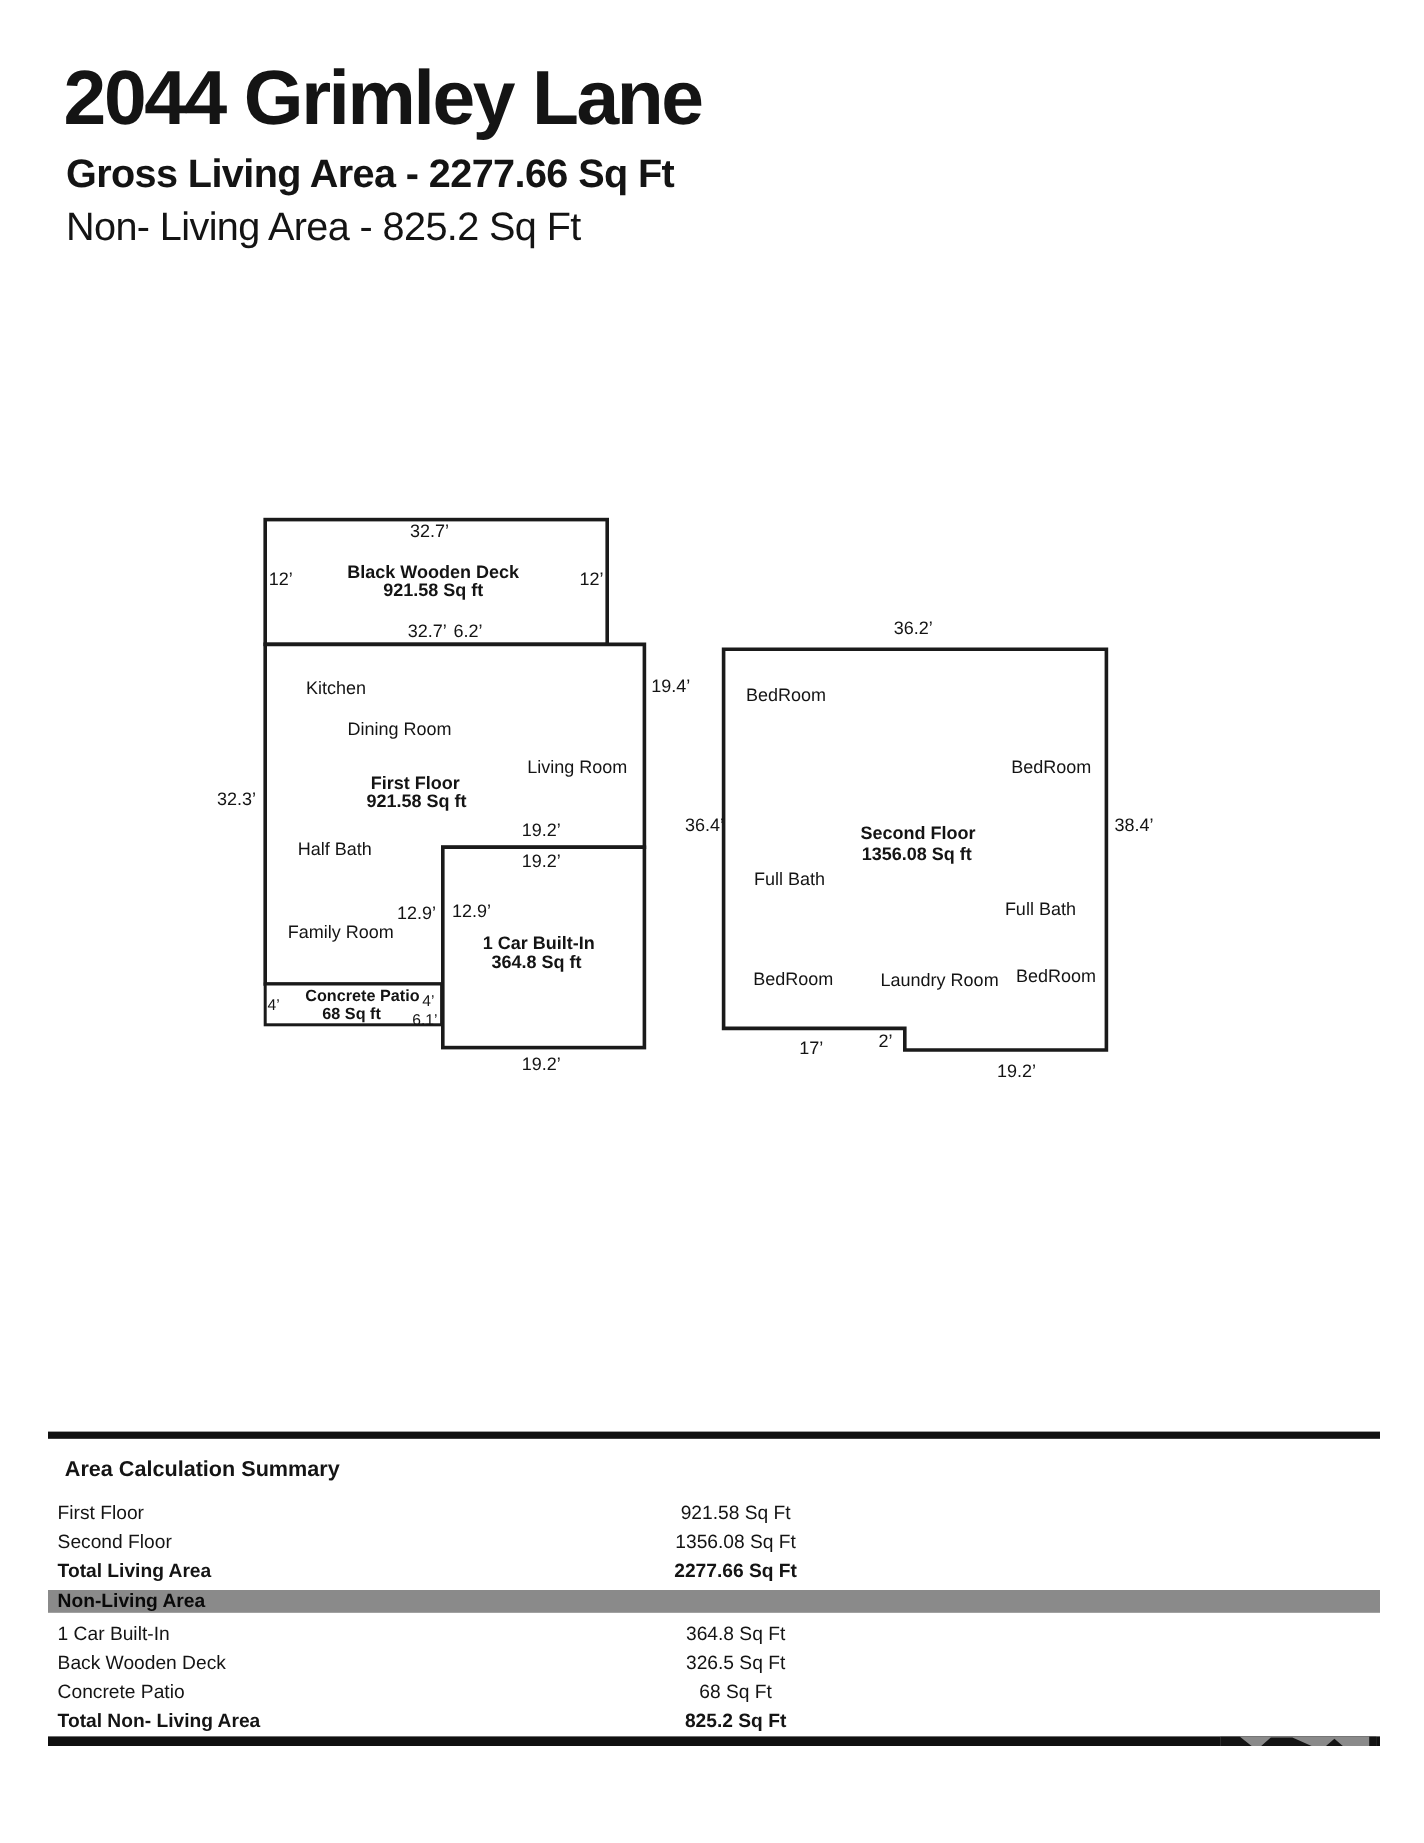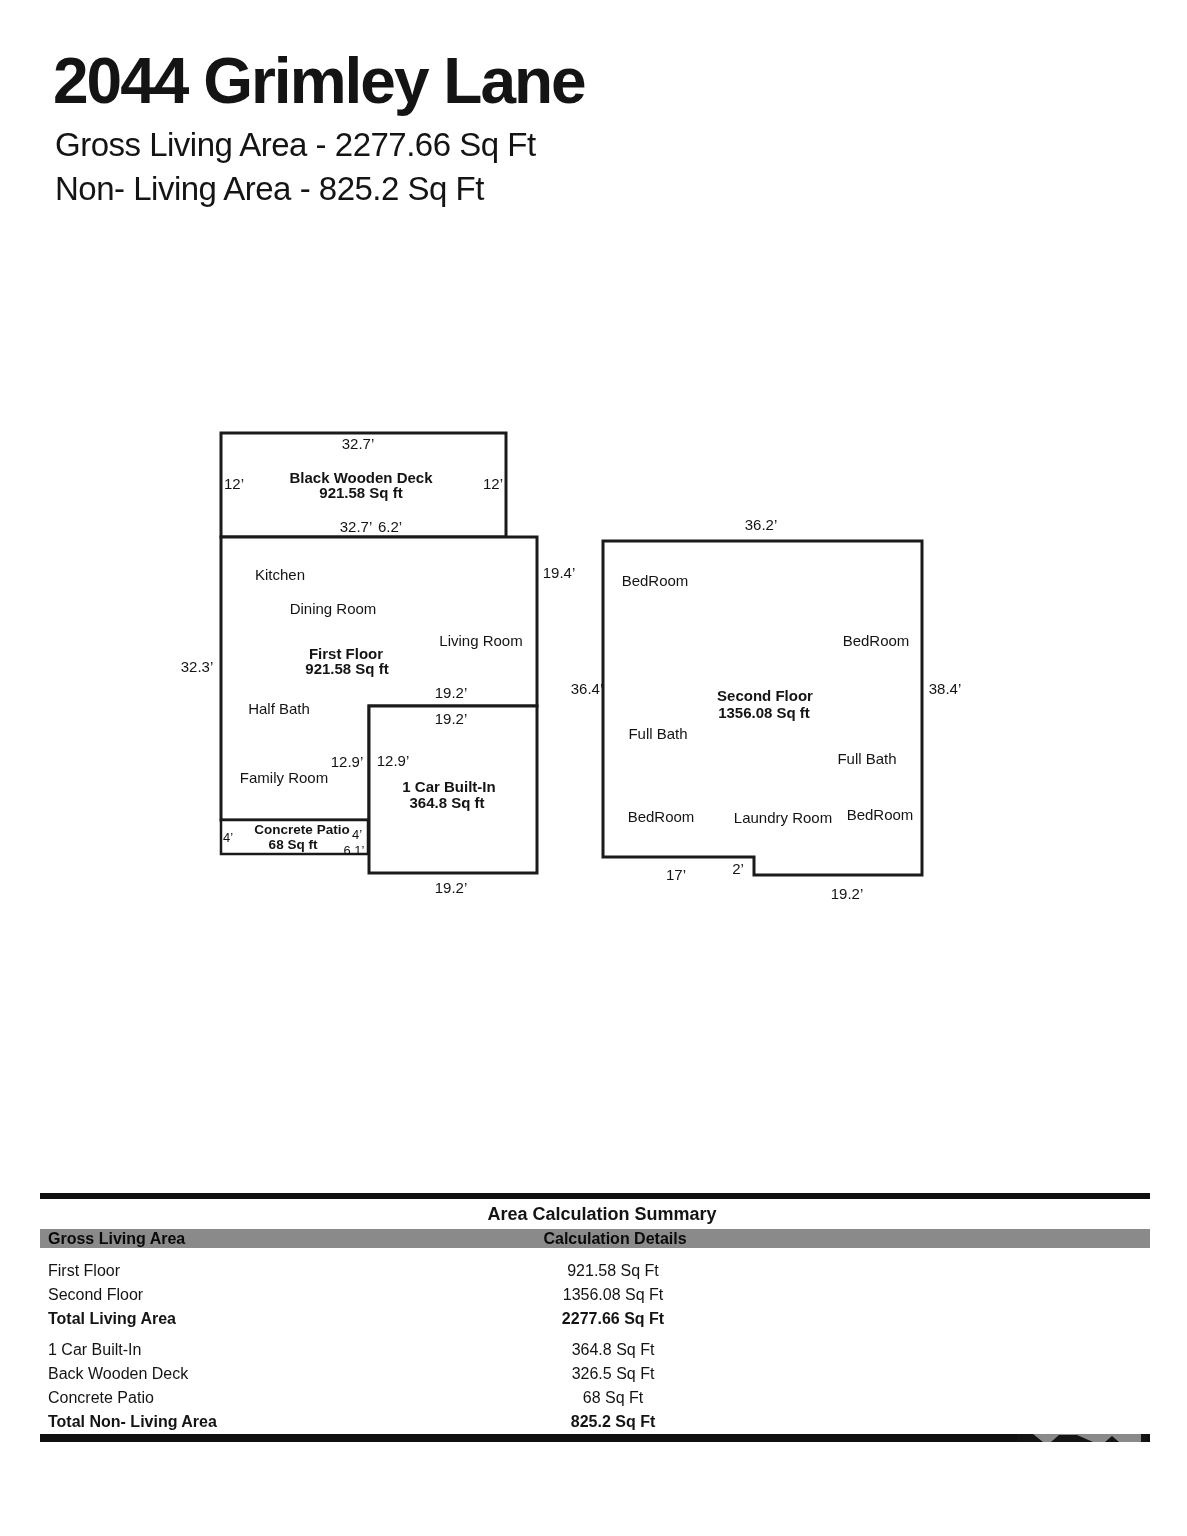--- a/index.html
+++ b/index.html
@@ -11,37 +11,37 @@
   
   .title {
     position:absolute; left:53px; top:48px;
     font-size:64px; font-weight:bold; letter-spacing:-2px; line-height:1.05;
     white-space:nowrap;
   }
   .subtitle {
     position:absolute; left:55px;
     font-size:33px; letter-spacing:-0.5px; white-space:nowrap;
   }
-  .subtitle.s1 { top:126px; }
+  .subtitle.s1 { top:126px;font-weight:bold; }
   .subtitle.s2 { top:170px;text-align:center; }
   
   .plan-svg { position:absolute; left:0; top:0; }
   .lbl {
     position:absolute; transform:translate(-50%,-50%);
     font-size:15px; white-space:nowrap; line-height:1;
   }
   .lbl.b  { font-weight:bold; }
   .lbl.sm { font-size:13px; }
   .lbl.smb{ font-size:13.5px; font-weight:bold; }
   
   .summary { position:absolute; left:40px; top:1193px; width:1110px; }
   .bar-top { height:6px; background:#101010; }
   .tbl-title {
-    height:30px; line-height:30px; text-align:center;
-    font-size:18px; font-weight:bold; padding-left:14px;
+    height:30px; line-height:30px; 
+    font-size:18px; font-weight:bold; padding-left:14px;margin-top:10px;
   }
   .sec-hdr {
     position:relative; height:19px; line-height:19px;
     background:#8a8a8a; font-weight:bold; font-size:16px; color:#0a0a0a;
   }
   .sec-label { position:absolute; left:8px; top:0; }
   .sec-center {
     position:absolute; left:0; right:0; top:0; text-align:center;
     padding-left:40px;
   }
@@ -121,40 +121,39 @@
   <div class="lbl" style="left:783px;top:817px">Laundry Room</div>
   <div class="lbl" style="left:880px;top:814px">BedRoom</div>
   <div class="lbl" style="left:676px;top:874px">17’</div>
   <div class="lbl" style="left:738px;top:868px">2’</div>
   <div class="lbl" style="left:847px;top:893px">19.2’</div>
 
   <div class="summary">
     <div class="bar-top"></div>
     <div class="tbl-title">Area Calculation Summary</div>
 
-    <div class="sec-hdr">
-      <span class="sec-label">Gross Living Area</span>
-      <span class="sec-center">Calculation Details</span>
-    </div>
 
     <div class="rows-1">
       <div class="row">
         <span class="rlabel">First Floor</span>
         <span class="rval">921.58 Sq Ft</span>
       </div>
       <div class="row">
         <span class="rlabel">Second Floor</span>
         <span class="rval">1356.08 Sq Ft</span>
       </div>
       <div class="row total">
         <span class="rlabel">Total Living Area</span>
         <span class="rval">2277.66 Sq Ft</span>
       </div>
     </div>
 
+    <div class="sec-hdr" style="margin-top:3px">
+      <span class="sec-label">Non-Living Area</span>
+    </div>
 
     <div class="rows-2">
       <div class="row">
         <span class="rlabel">1 Car Built-In</span>
         <span class="rval">364.8 Sq Ft</span>
       </div>
       <div class="row">
         <span class="rlabel">Back Wooden Deck</span>
         <span class="rval">326.5 Sq Ft</span>
       </div>

